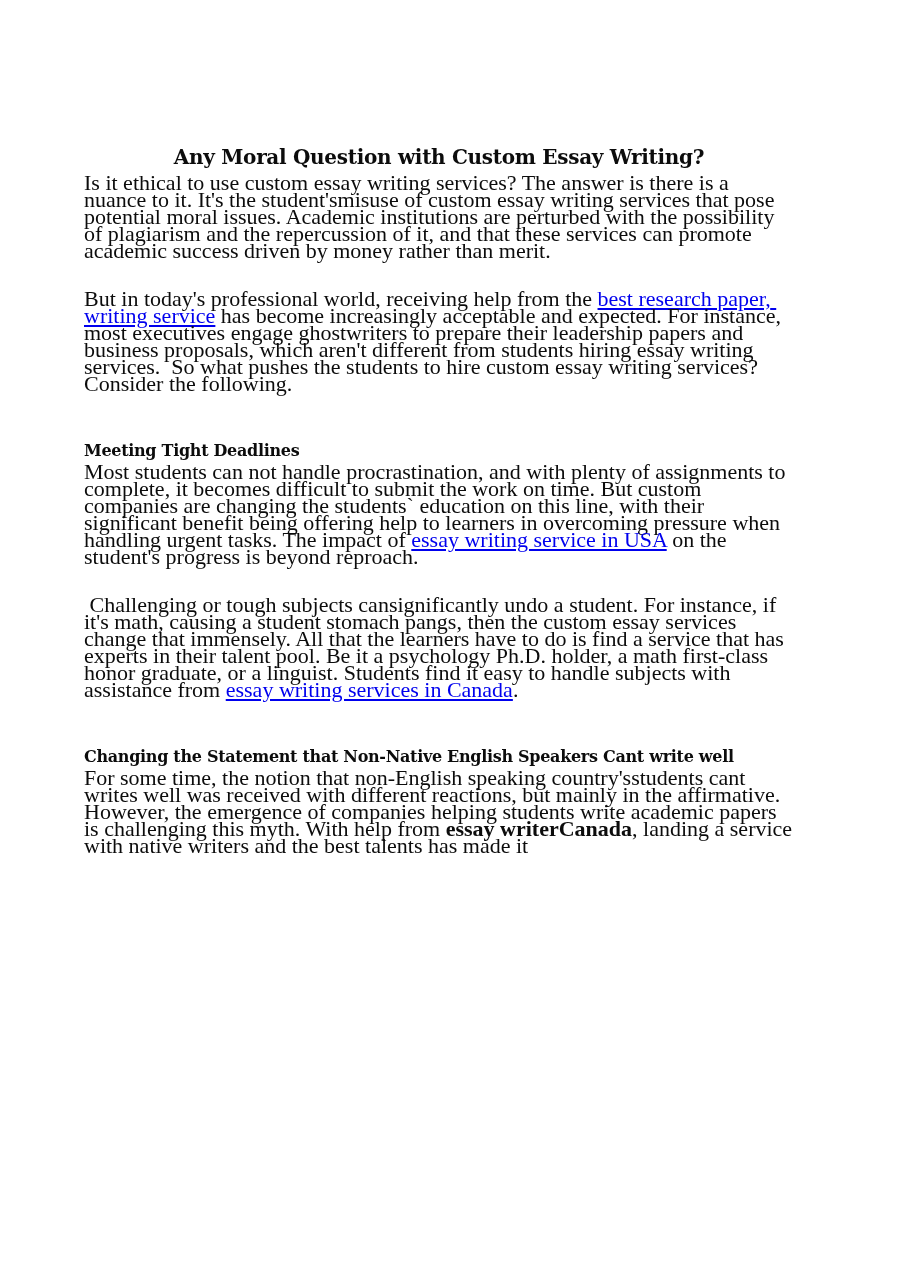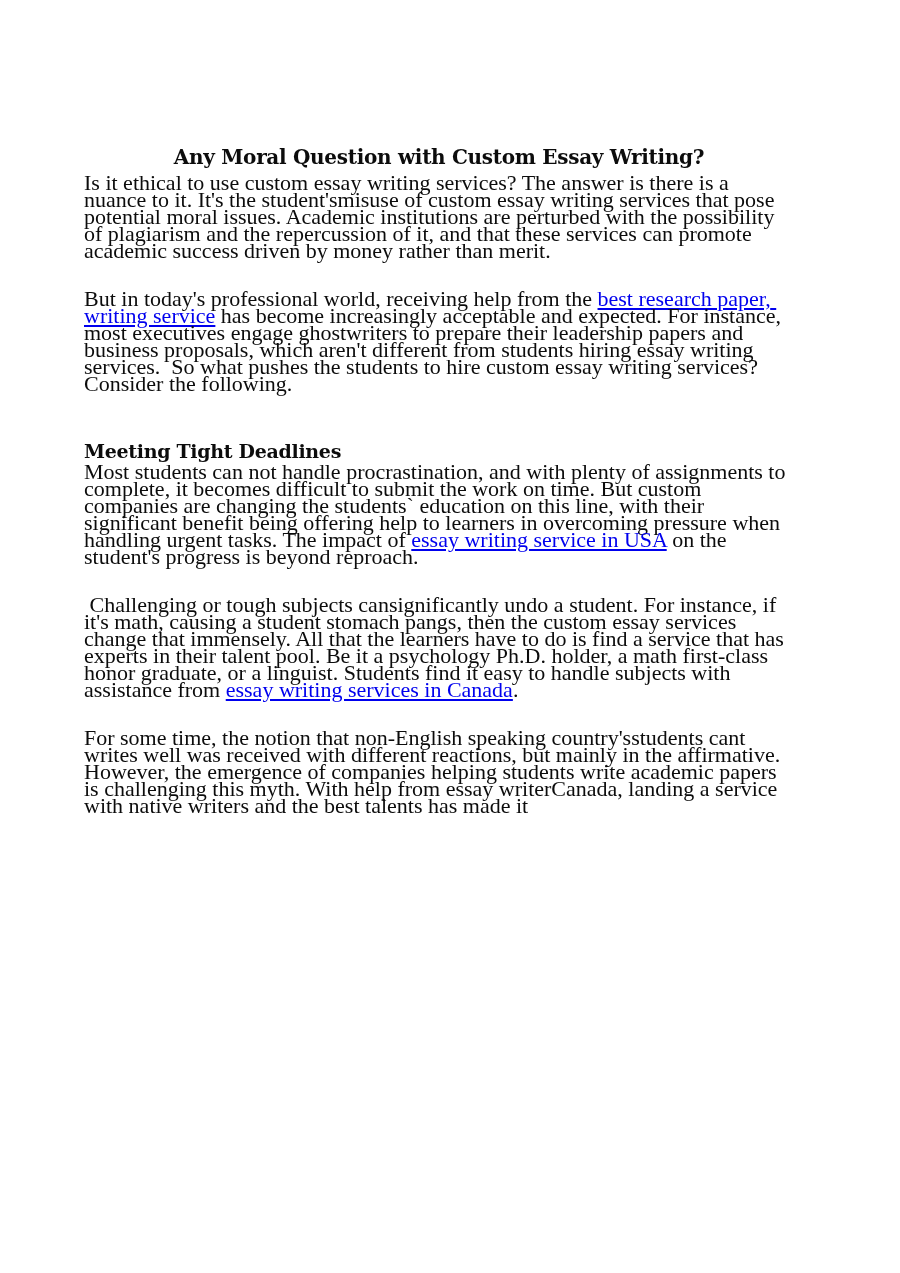--- a/index.html
+++ b/index.html
@@ -34,37 +34,37 @@
     font-family: "Liberation Serif", serif;
     font-size: 22px;
     line-height: 17px;
     margin: 0 0 31px 0;
     white-space: pre-wrap;
     color: #0c0c0c;
   }
   h2.section-heading {
     font-family: "DejaVu Serif", serif;
     font-weight: bold;
-    font-size: 19px;
+    font-size: 16px;
     line-height: 24px;
     letter-spacing: -0.3px;
     white-space: nowrap;
     margin: 47px 0 0 0;
     color: #0c0c0c;
   }
   section > p.body-para {
     margin-top: 0;
   }
   a.doc-link {
     font-weight: normal;
     text-decoration: underline;
     cursor: pointer;
   }
   .bold-run {
-    font-weight: normal;
+    font-weight: bold;
     margin-top: 40px;
   }
 </style>
 </head>
 <body>
 
 <div class="page">
 
   <h1 class="doc-title">Any Moral Question with Custom Essay Writing?</h1>
 
@@ -75,16 +75,17 @@
   <section>
     <h2 class="section-heading">Meeting Tight Deadlines</h2>
     <p class="body-para"><span>Most students can not handle procrastination, and with plenty of assignments to complete, it becomes difficult to submit the work on time. But custom companies are changing the students` education on this line, with their significant benefit being offering help to learners in overcoming pressure when handling urgent tasks. The impact of </span><a class="doc-link" href="#" style="color: rgb(0, 0, 238);">essay writing service in USA</a><span> on the student's progress is beyond reproach.</span></p>
   </section>
 
   <section>
     <p class="body-para"><span> Challenging or tough subjects cansignificantly undo a student. For instance, if it's math, causing a student stomach pangs, then the custom essay services change that immensely. All that the learners have to do is find a service that has experts in their talent pool. Be it a psychology Ph.D. holder, a math first-class honor graduate, or a linguist. Students find it easy to handle subjects with assistance from </span><a class="doc-link" href="#" style="color: rgb(0, 0, 238);">essay writing services in Canada</a><span>.</span></p>
   </section>
 
   <section>
+    <h2 class="section-heading">Changing the Statement that Non-Native English Speakers Cant write well</h2>
     <p class="body-para"><span>For some time, the notion that non-English speaking country'sstudents cant writes well was received with different reactions, but mainly in the affirmative. However, the emergence of companies helping students write academic papers is challenging this myth. With help from </span><span class="bold-run">essay writerCanada</span><span>, landing a service with native writers and the best talents has made it</span></p>
   </section>
 
 </div>
 
 </body></html>

